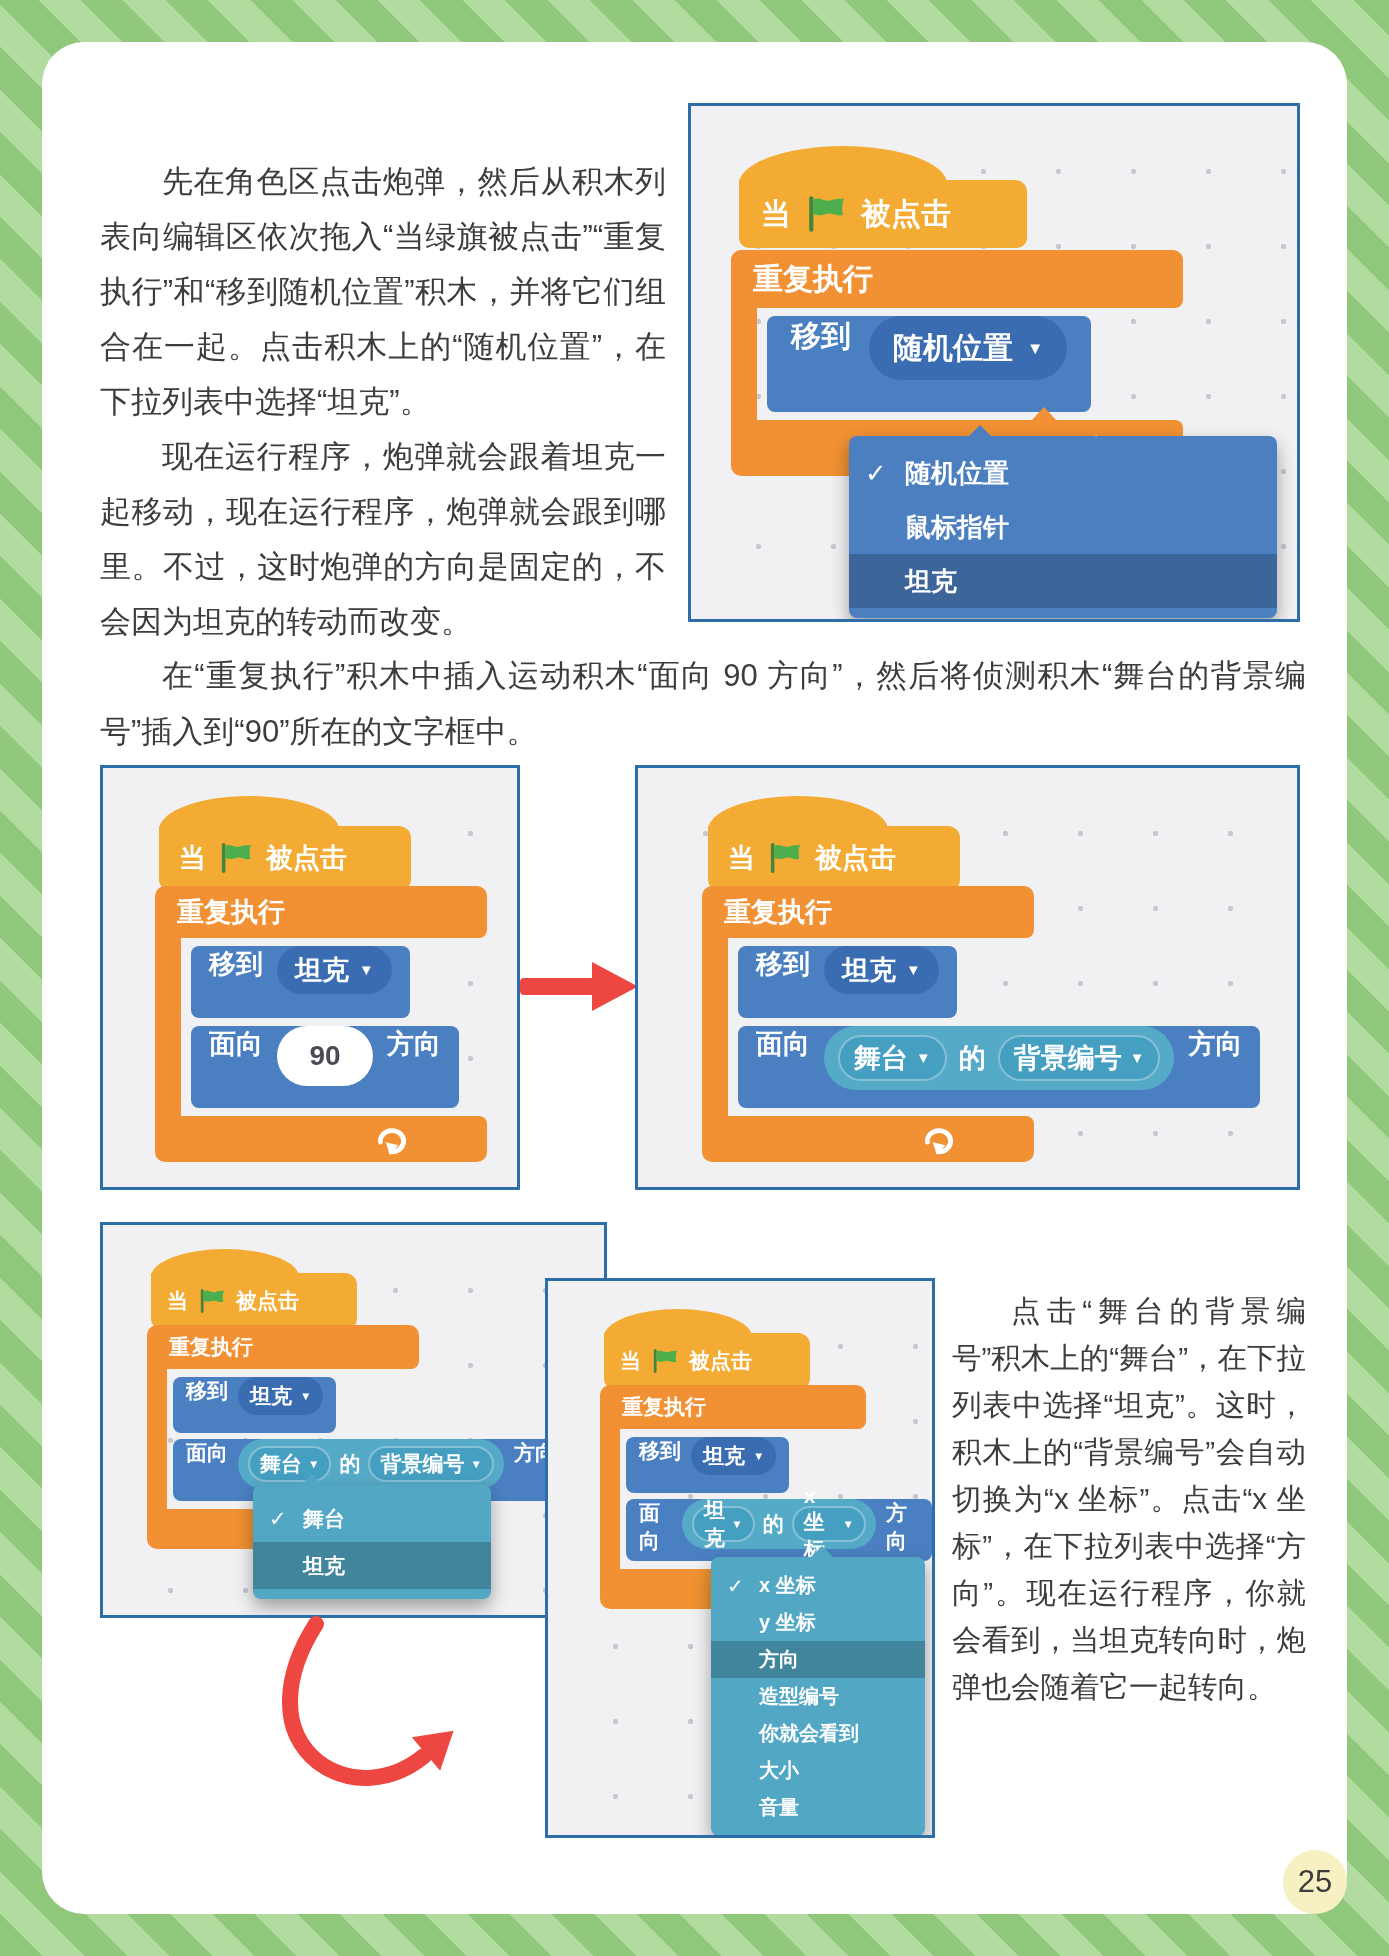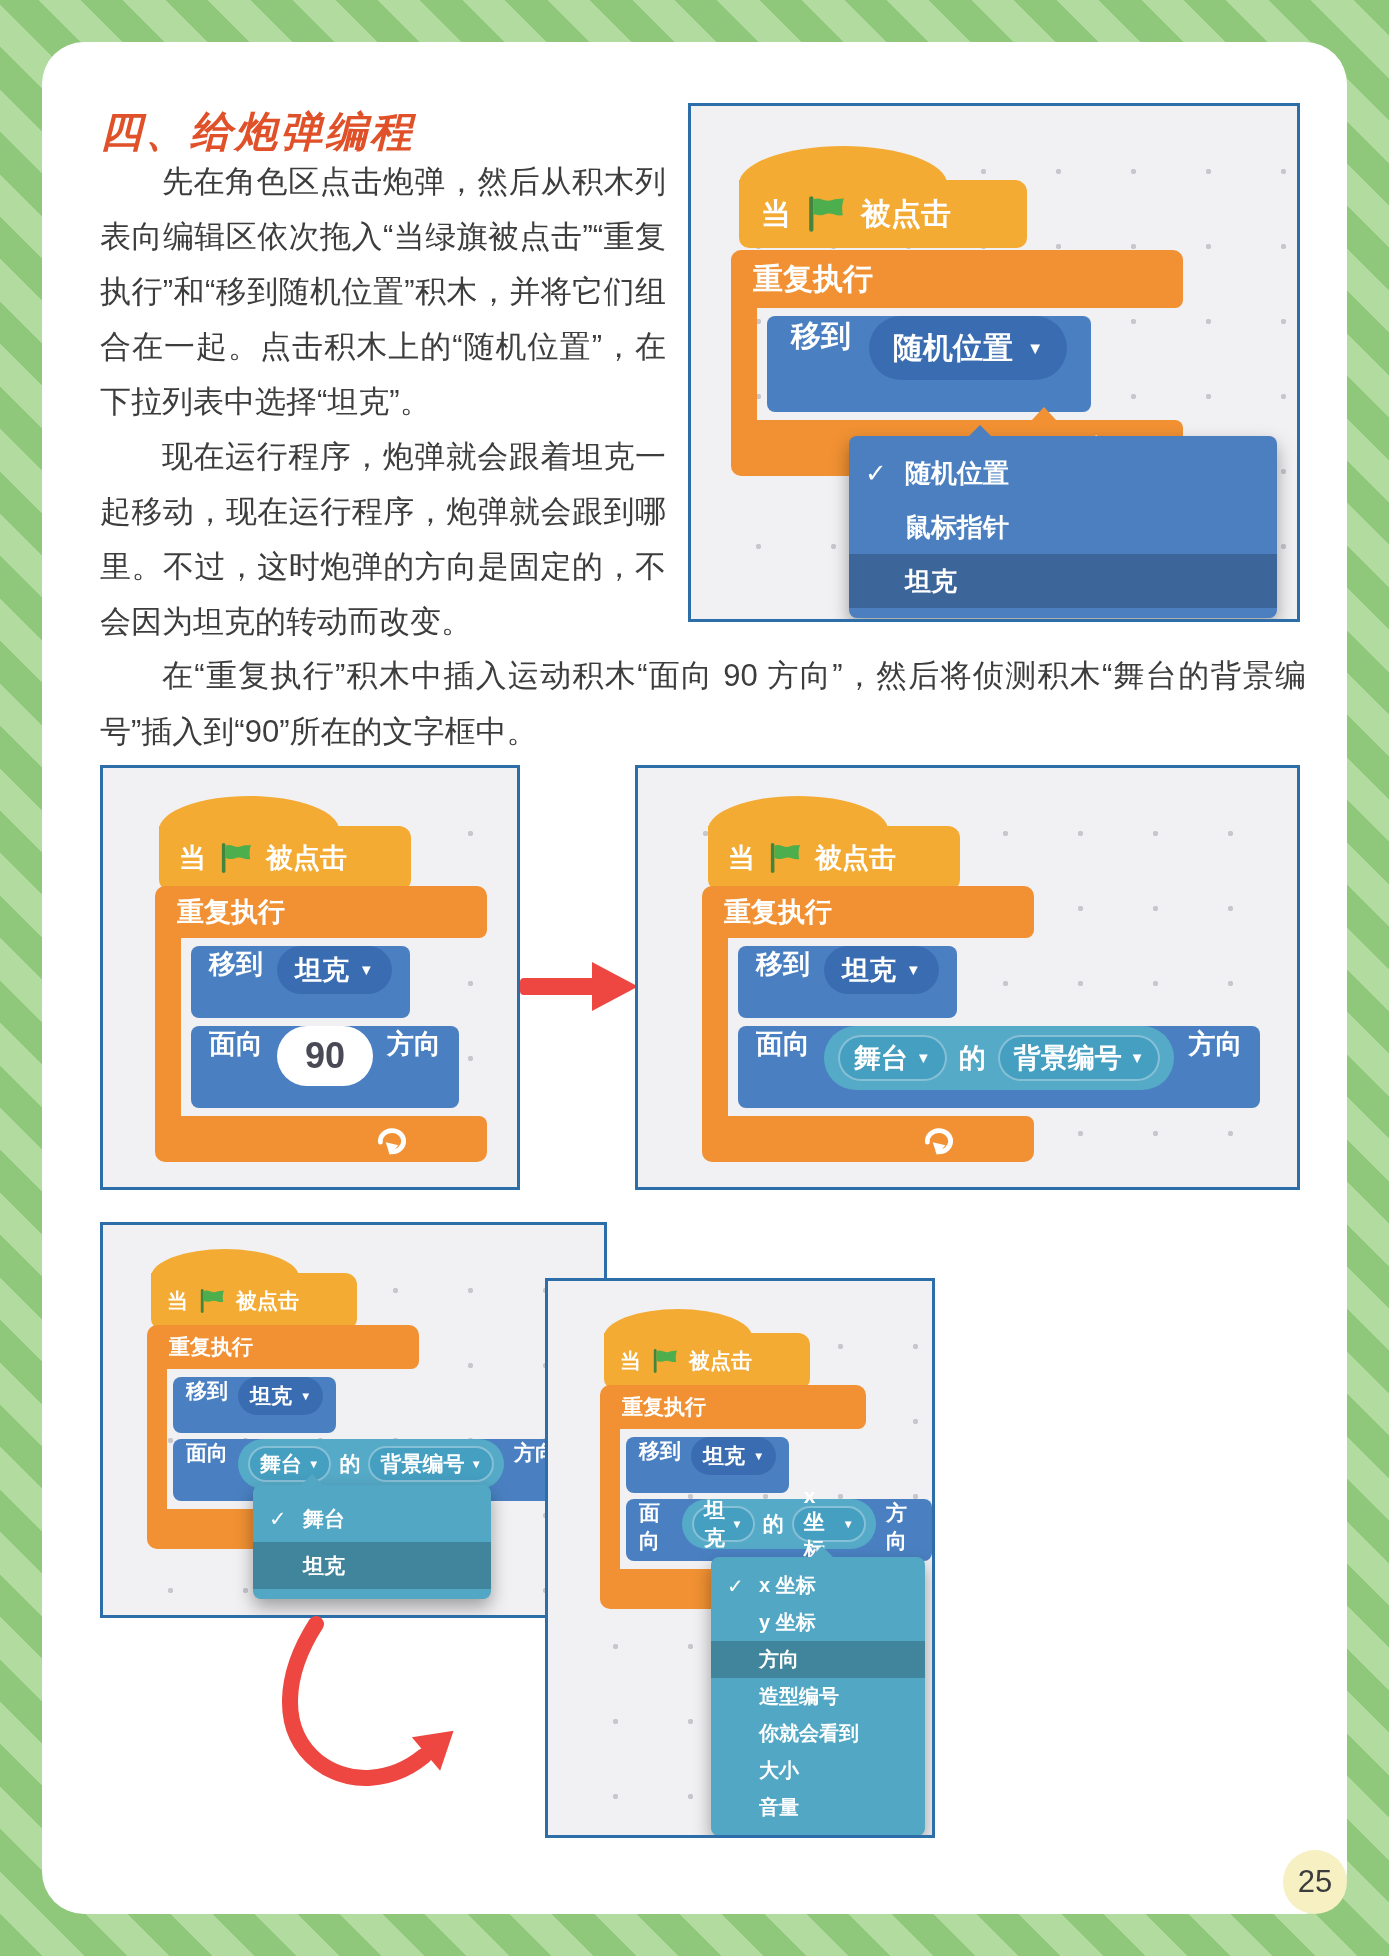--- a/index.html
+++ b/index.html
@@ -66,21 +66,21 @@
   .s4 .blk { height:56px; font-size:21px; padding:0 13px; gap:10px; }
   .s4 .blk.point { height:62px; }
 
   .pill { display:inline-flex; align-items:center; background:#3a6cb2; border-radius:999px; font-weight:bold; }
   .s1 .pill { height:64px; padding:0 24px; gap:14px; }
   .s2 .pill { height:48px; padding:0 18px; gap:10px; }
   .s4 .pill { height:38px; padding:0 12px; gap:8px; }
 
   .wpill { background:#ffffff; color:#4a4a56; border-radius:999px; display:inline-flex;
            align-items:center; justify-content:center; }
-  .s2 .wpill { height:60px; min-width:96px; font-size:36px; }
+  .s2 .wpill { height:60px; min-width:96px; font-size:28px; }
 
   .rep { display:inline-flex; align-items:center; background:#55aac7; border-radius:999px; }
   .s2 .rep { height:64px; padding:0 14px; gap:12px; }
   .s4 .rep { height:50px; padding:0 10px; gap:8px; }
   .tpill { display:inline-flex; align-items:center; background:#459fc1;
            border:2px solid rgba(255,255,255,.35); border-radius:999px; font-weight:bold; }
   .s2 .tpill { height:46px; padding:0 14px; gap:8px; }
   .s4 .tpill { height:36px; padding:0 10px; gap:6px; }
 
   .dd { font-size:0.55em; }
@@ -107,21 +107,20 @@
   .pageno { position:absolute; left:1283px; top:1850px; width:64px; height:64px; border-radius:50%;
             background:#f6f0c2; display:flex; align-items:center; justify-content:center;
             font-size:31px; color:#3c3c3c; }
 </style>
 </head>
 <body>
 
 <div class="page">
   <div class="sheet"></div>
 
-  <div class="title">四、给炮弹编程</div>
 
   <div class="p12 body-text">
     <p class="para">先在角色区点击炮弹，然后从积木列表向编辑区依次拖入“当绿旗被点击”“重复执行”和“移到随机位置”积木，并将它们组合在一起。点击积木上的“随机位置”，在下拉列表中选择“坦克”。</p>
     <p class="para">现在运行程序，炮弹就会跟着坦克一起移动，现在运行程序，炮弹就会跟到哪里。不过，这时炮弹的方向是固定的，不会因为坦克的转动而改变。</p>
   </div>
 
   <div class="shot s1" id="shot1">
     <div class="hat" style="left:48px; top:40px; width:288px; height:102px;">
       <div class="dome hatc" style="width:208px; height:38px;"></div>
       <div class="hbody hatc" style="top:34px; font-size:30px; gap:14px; padding-left:22px;">
@@ -421,17 +420,18 @@
         <span class="chk"></span>
         <span>大小</span>
       </div>
       <div class="mi">
         <span class="chk"></span>
         <span>音量</span>
       </div>
     </div>
   </div>
 
+  <div class="p4 body-text para">点击“舞台的背景编号”积木上的“舞台”，在下拉列表中选择“坦克”。这时，积木上的“背景编号”会自动切换为“x 坐标”。点击“x 坐标”，在下拉列表中选择“方向”。现在运行程序，你就会看到，当坦克转向时，炮弹也会随着它一起转向。</div>
 
   <div class="pageno">
     <span>25</span>
   </div>
 </div>
 
 </body></html>

